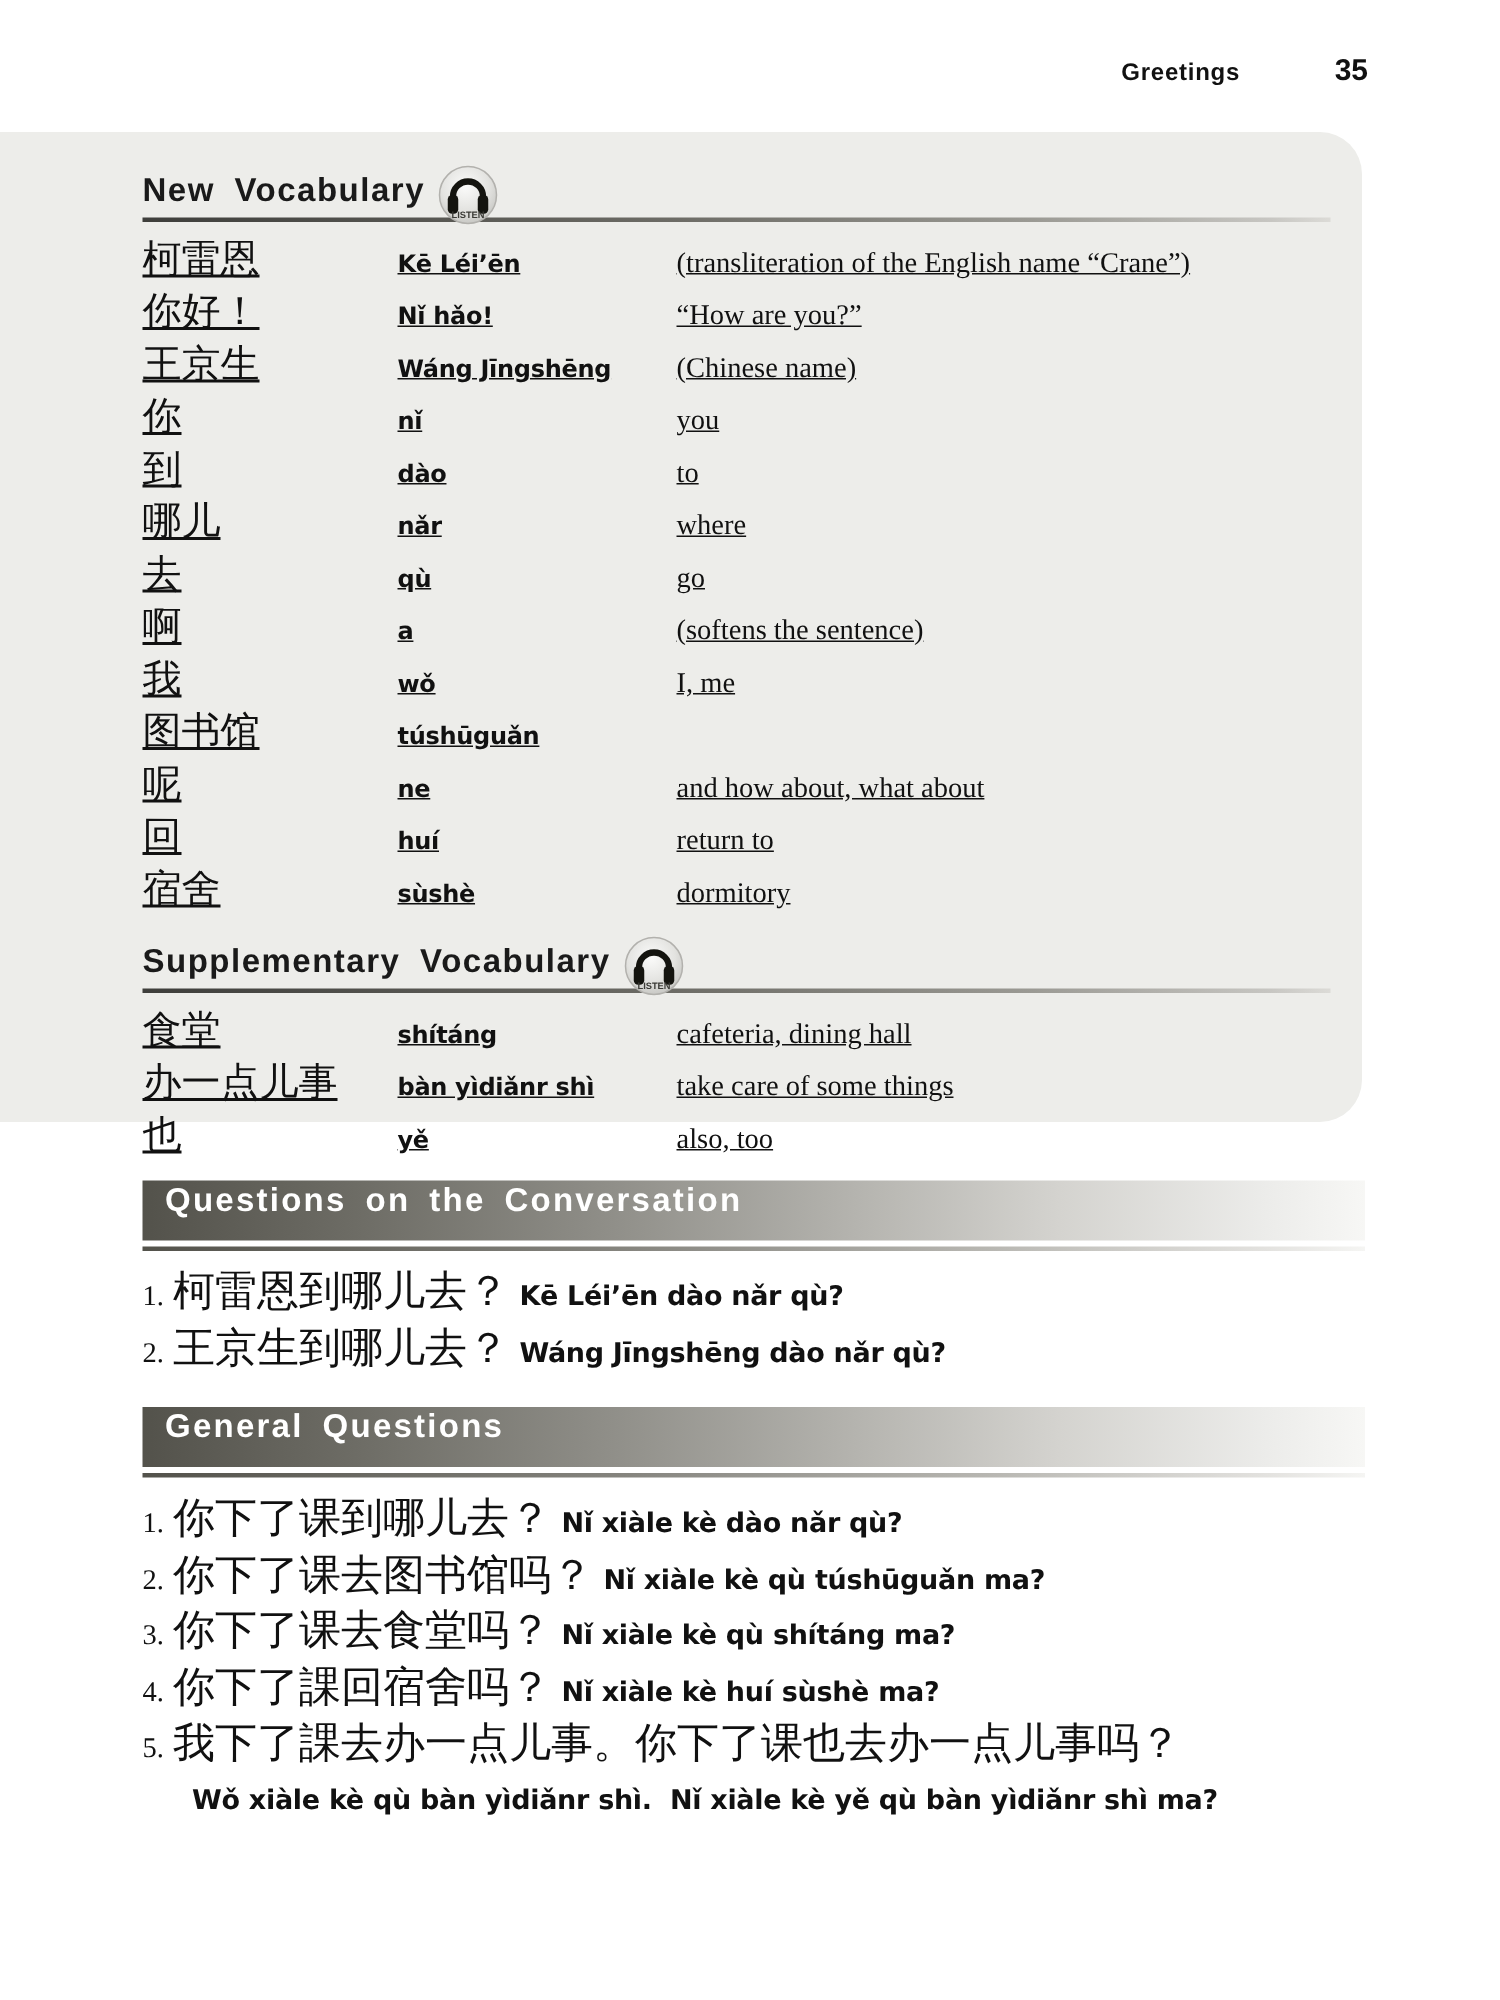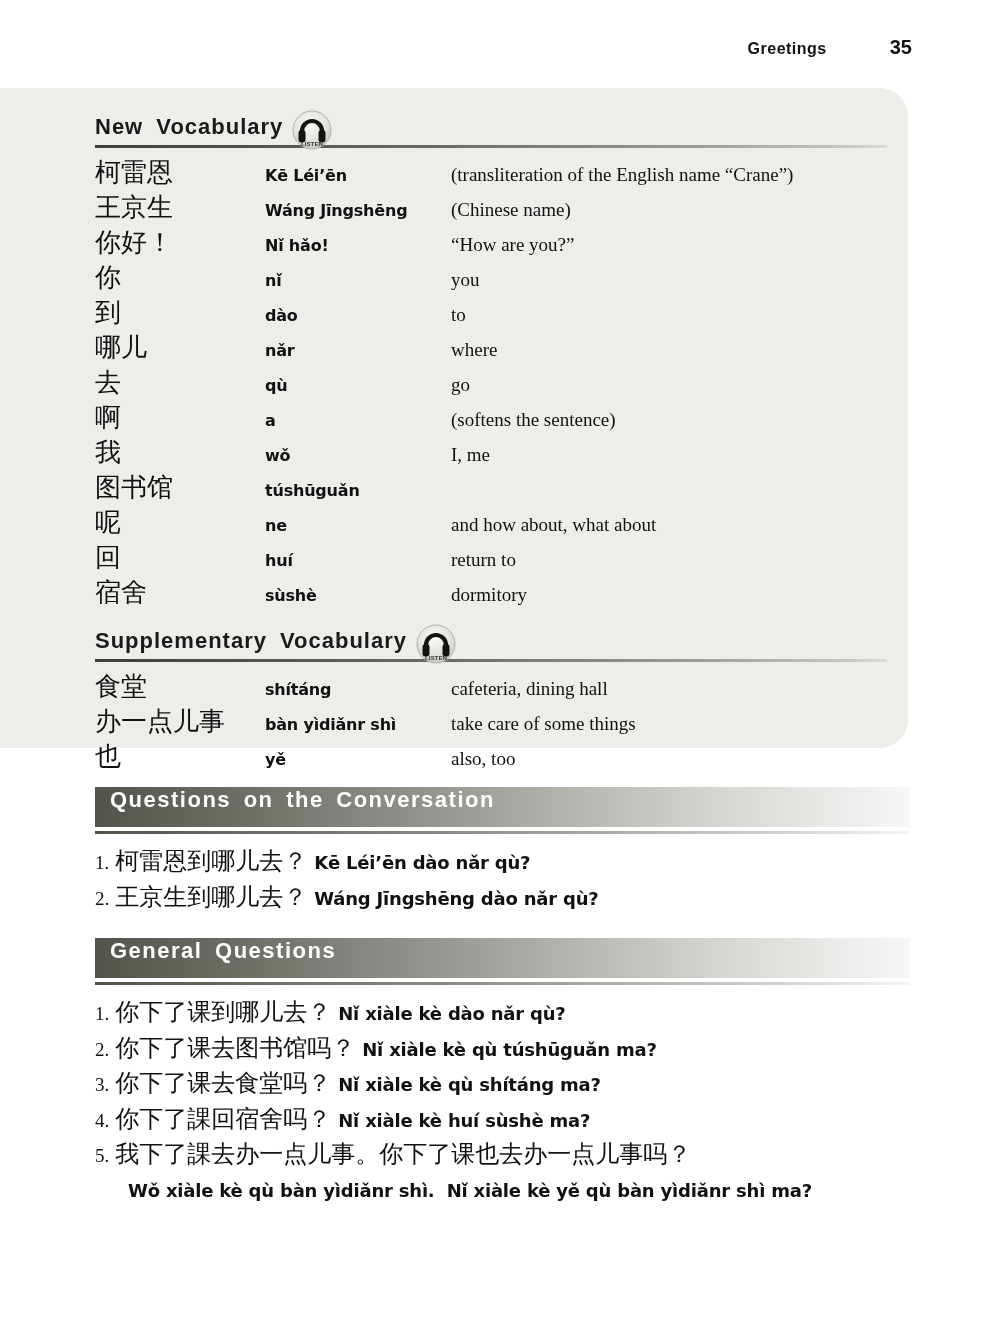--- a/index.html
+++ b/index.html
@@ -52,20 +52,21 @@
     height: 3px; width: 792px; margin-top: 3px;
     background: linear-gradient(90deg, #3e3e3b 0%, #6d6c66 45%, #9b9a94 75%, #c7c6c2 95%, #dcdbd7 100%);
   }
 
   .vocab-table { margin-top: 9px; }
   .vocab-row {
     display: grid;
     grid-template-columns: 170px 186px 1fr;
     align-items: baseline;
     line-height: 32px;
+    text-decoration: underline;
   }
   .vocab-hanzi {
     font-size: 26px;
     font-family: "Liberation Serif", serif;
     font-weight: normal;
   }
   .vocab-pinyin {
     font-size: 16px; font-weight: bold;
     font-family: "DejaVu Sans", sans-serif;
     letter-spacing: -.2px;
@@ -105,21 +106,21 @@
     line-height: 33.5px;
     padding-left: 26px; text-indent: -26px;
     font-family: "Liberation Serif", serif;
   }
   .q-number {
     font-size: 19px;
     font-family: "Liberation Serif", serif;
     margin-right: 6px;
   }
   .q-hanzi {
-    font-size: 24px;
+    font-size: 28px;
     font-family: "Liberation Serif", serif;
   }
   .q-pinyin {
     font-size: 18px; font-weight: bold;
     font-family: "DejaVu Sans", sans-serif;
     margin-left: 7px;
     white-space: nowrap;
     letter-spacing: -.2px;
   }
 
@@ -159,29 +160,29 @@
 
   <div class="vocab-table">
 
       <div class="vocab-row">
         <span class="vocab-hanzi">柯雷恩</span>
         <span class="vocab-pinyin">Kē Léi’ēn</span>
         <span class="vocab-english">(transliteration of the English name “Crane”)</span>
       </div>
 
       <div class="vocab-row">
+        <span class="vocab-hanzi">你好！</span>
+        <span class="vocab-pinyin">Nǐ hǎo!</span>
+        <span class="vocab-english">“How are you?”</span>
+      </div>
+
+      <div class="vocab-row">
         <span class="vocab-hanzi">王京生</span>
         <span class="vocab-pinyin">Wáng Jīngshēng</span>
         <span class="vocab-english">(Chinese name)</span>
-      </div>
-
-      <div class="vocab-row">
-        <span class="vocab-hanzi">你好！</span>
-        <span class="vocab-pinyin">Nǐ hǎo!</span>
-        <span class="vocab-english">“How are you?”</span>
       </div>
 
       <div class="vocab-row">
         <span class="vocab-hanzi">你</span>
         <span class="vocab-pinyin">nǐ</span>
         <span class="vocab-english">you</span>
       </div>
 
       <div class="vocab-row">
         <span class="vocab-hanzi">到</span>

